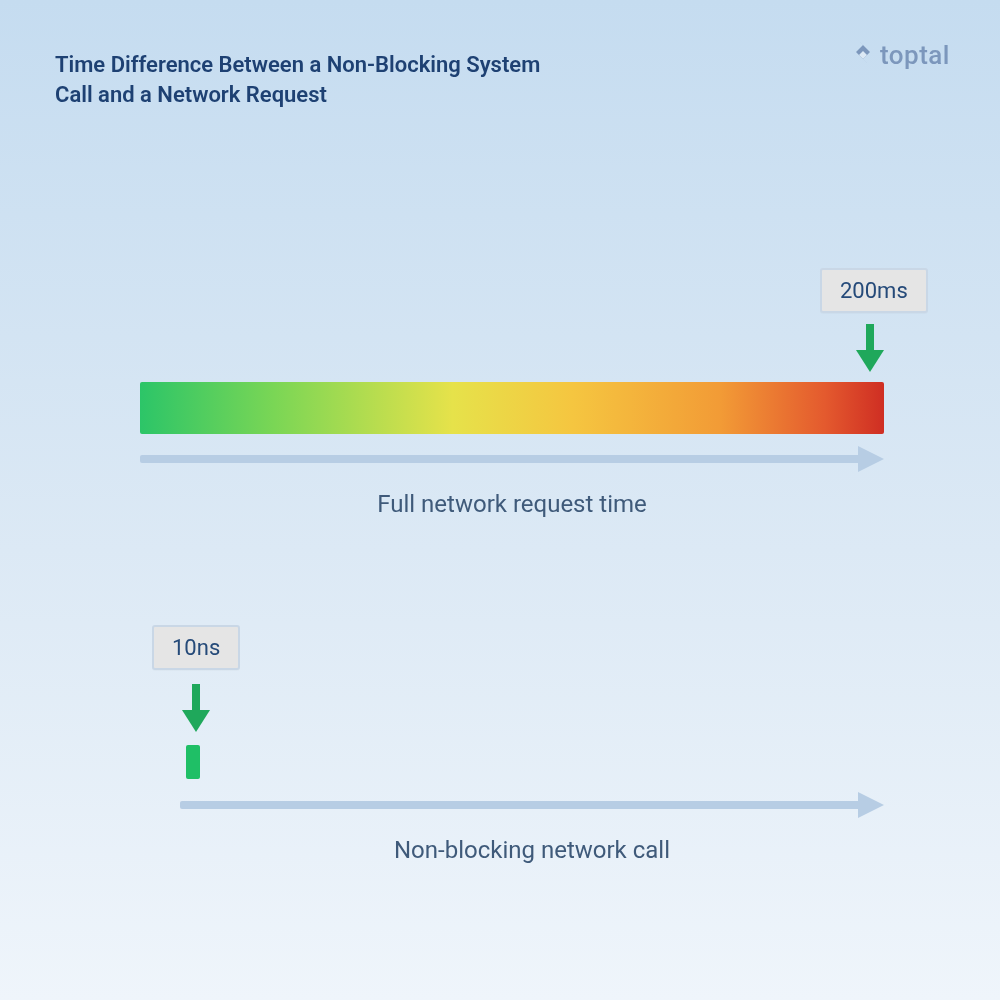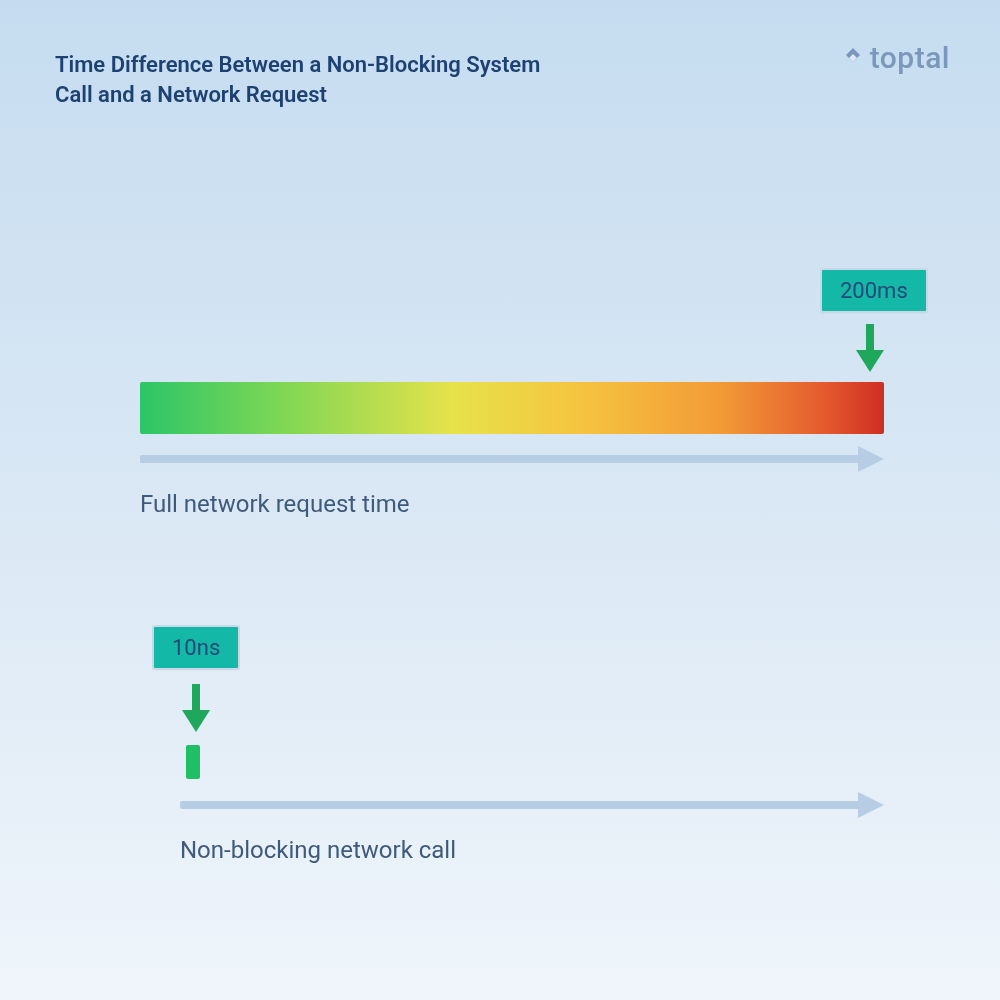--- a/index.html
+++ b/index.html
@@ -22,27 +22,27 @@
     color: #1e4173;
   }
   .brand {
     position: absolute;
     right: 50px;
     top: 40px;
     display: flex;
     align-items: center;
     gap: 6px;
     color: #7c97bc;
-    font-size: 30px;
+    font-size: 26px;
     font-weight: 500;
     letter-spacing: 0.5px;
   }
   .brand svg { display: block; }
   .badge {
-    background: #14b8a6;
+    background: #e5e5e5;
     border: 2px solid #c9d7e6;
     color: #254a79;
     font-size: 22px;
     padding: 8px 18px;
     border-radius: 3px;
     display: inline-block;
     text-align: center;
     box-shadow: 0 1px 0 rgba(0,0,0,0.02);
   }
   .grad-bar {
@@ -63,20 +63,21 @@
   }
   .timeline .head {
     position: absolute;
     right: 0; top: 50%; transform: translateY(-50%);
     width: 0; height: 0;
     border-top: 13px solid transparent;
     border-bottom: 13px solid transparent;
     border-left: 26px solid #b7cde4;
   }
   .caption {
+    text-align: center;
     color: #3f5a7a;
     font-size: 24px;
     font-weight: 400;
   }
   
   .s1-badge-wrap { position: absolute; left: 820px; top: 268px; }
   .s1-arrow { position: absolute; left: 856px; top: 324px; }
   .s1-bar { position: absolute; left: 140px; top: 382px; width: 744px;
             background: linear-gradient(90deg, #2cc568 0%, #7ad655 18%, #e6e24a 42%, #f5c640 58%, #f29b36 78%, #e45a2e 92%, #cf2e23 100%);
           }

